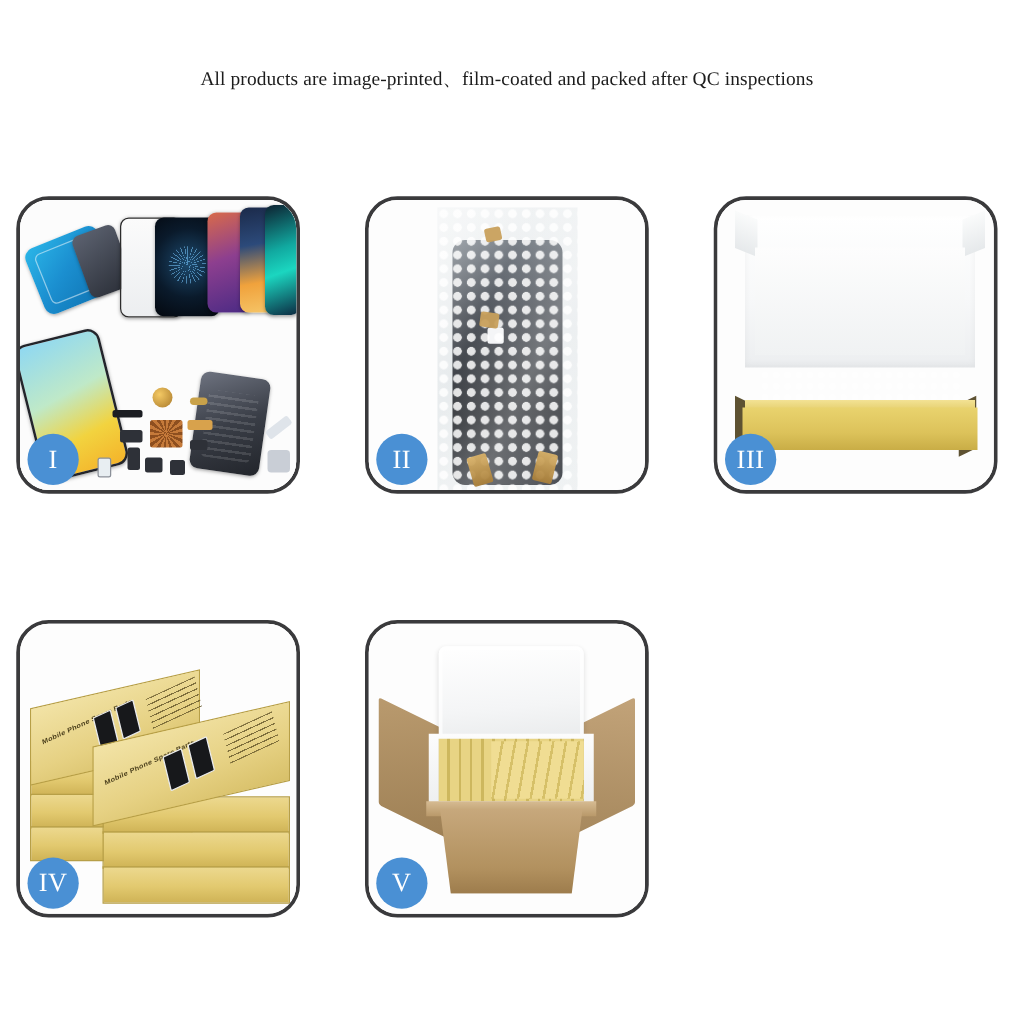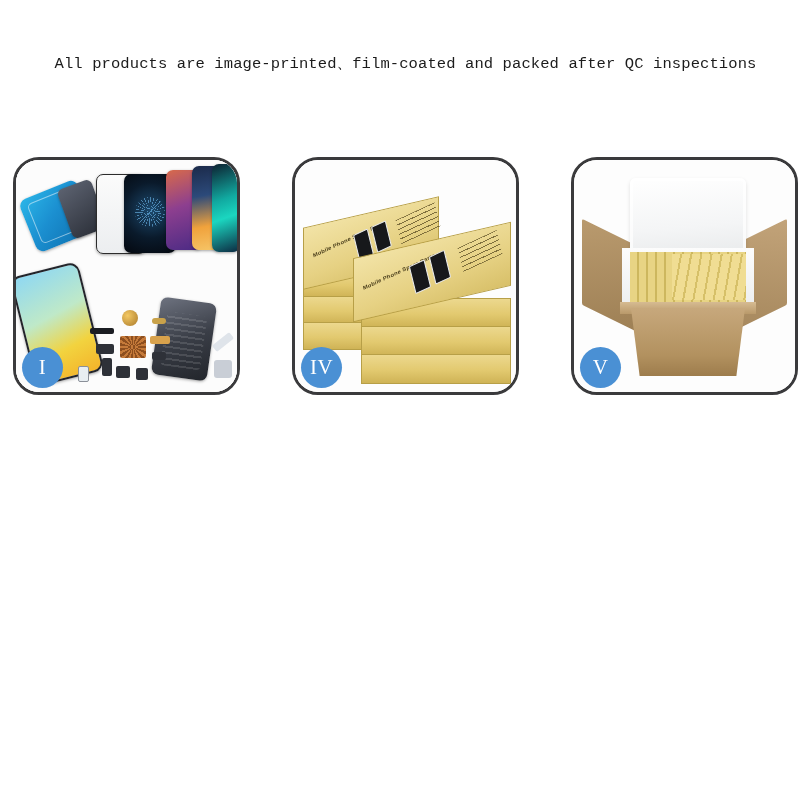--- a/index.html
+++ b/index.html
@@ -25,21 +25,21 @@
     font-family: "Liberation Sans", sans-serif;
     font-size: 35px;
     font-weight: bold;
     letter-spacing: 1.6px;
     color: #111111;
     line-height: 1.05;
     margin: 0;
     white-space: nowrap;
   }
   .sub-title {
-    font-family: Liberation Mono, monospace;
+    font-family: Liberation Serif, serif;
     font-size: 15.5px;
     font-weight: normal;
     color: #1c1c1c;
     margin: 9px 0 0 0;
     letter-spacing: 0.1px;
     white-space: nowrap;
   }
 
   
   .grid {
@@ -386,21 +386,48 @@
       <div class="chip c8"></div>
       <div class="chip c9"></div>
       <div class="chip c10"></div>
       <div class="chip c11"></div>
       <div class="chip c12"></div>
       <div class="chip c13"></div>
     </div>
     <div class="badge">I</div>
   </div>
 
-
+  <div class="panel">
+    <div class="panel-photo">
+      <div class="p2-wrap">
+        <div class="p2-inner"></div>
+        <div class="p2-white-box"></div>
+        <div class="p2-bubbles"></div>
+        <div class="p2-sheen"></div>
+        <div class="tape t1"></div>
+        <div class="tape t2"></div>
+        <div class="tape t3"></div>
+        <div class="tape t4"></div>
+      </div>
+    </div>
+    <div class="badge">II</div>
+  </div>
+
+  <div class="panel">
+    <div class="panel-photo">
+      <div class="p3-lid"></div>
+      <div class="p3-foam"></div>
+      <div class="p3-bubble-fill"></div>
+      <div class="p3-box-left"></div>
+      <div class="p3-box-right"></div>
+      <div class="p3-box-top"></div>
+      <div class="p3-box-front"></div>
+    </div>
+    <div class="badge">III</div>
+  </div>
 
   <div class="panel">
     <div class="panel-photo">
       <div class="stack">
 
         <div class="sbox" style="left:0px; top:92px; width:128px; height:26px;"></div>
         <div class="sbox" style="left:0px; top:118px; width:128px; height:26px;"></div>
         <div class="sbox" style="left:0px; top:144px; width:128px; height:26px;"></div>
 
         <div class="sbox" style="left:58px; top:120px; width:148px; height:28px;"></div>

